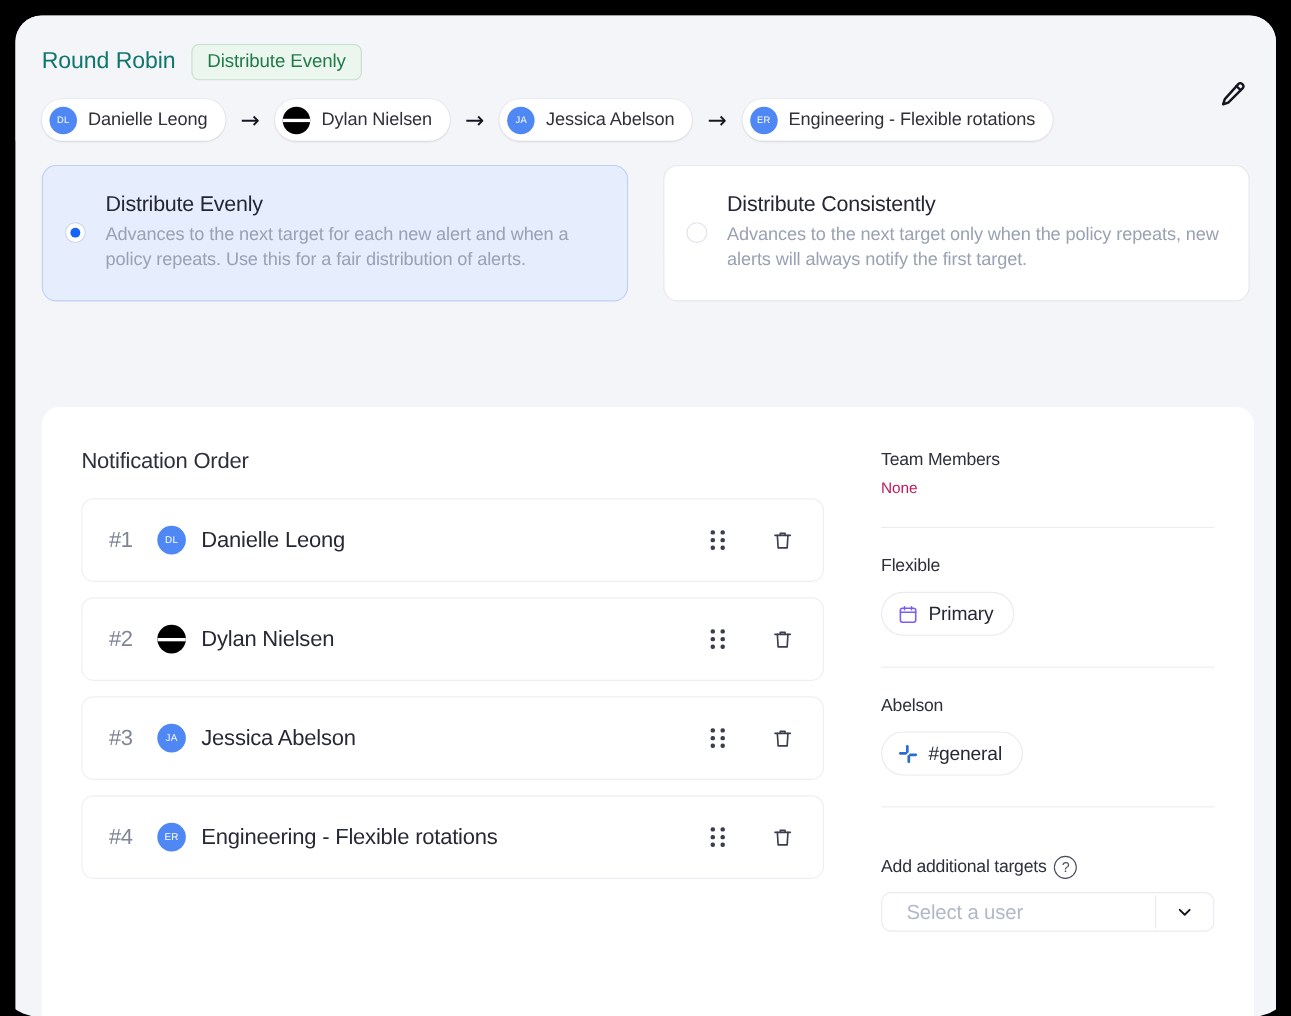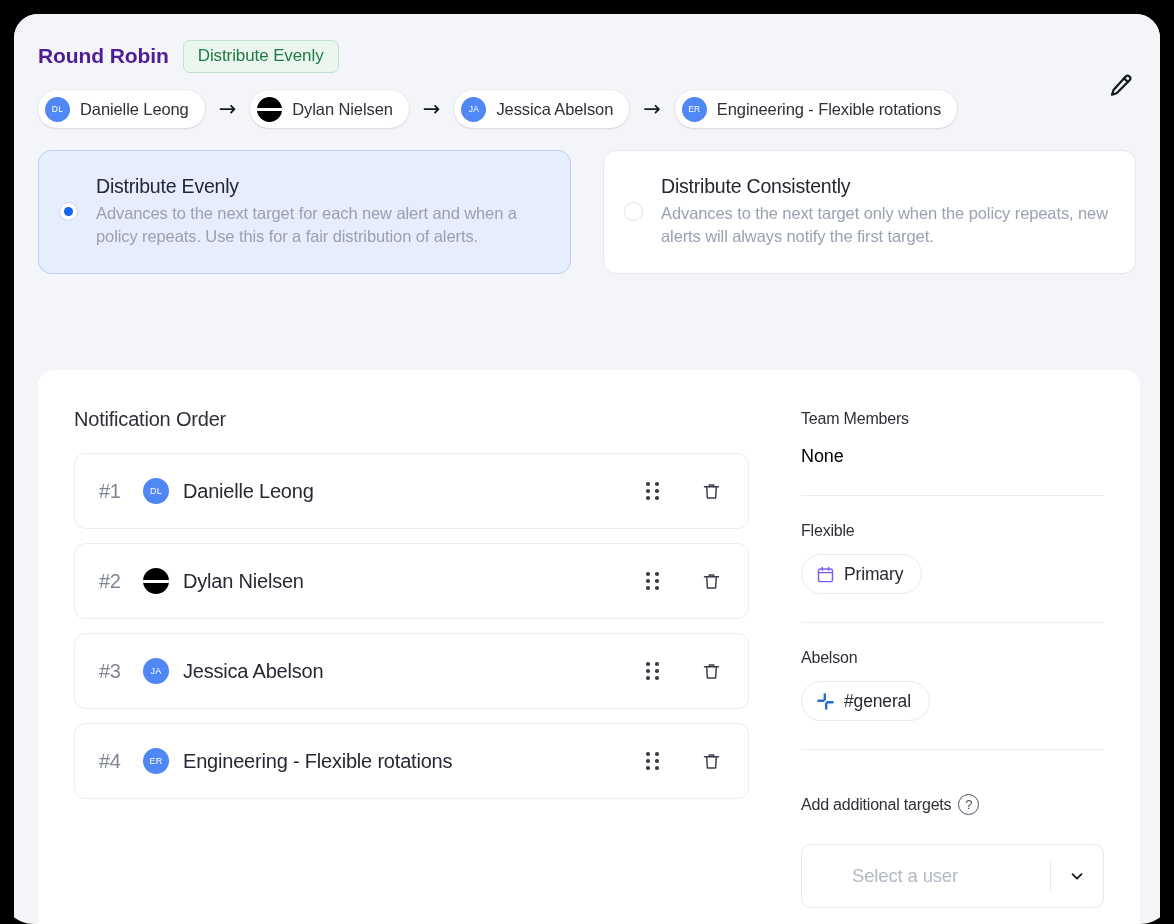--- a/index.html
+++ b/index.html
@@ -40,22 +40,22 @@
 
   .title-row {
     display: flex;
     align-items: center;
     gap: 14px;
     height: 36px;
   }
 
   #page-title {
     font-size: 21px;
-    color: #4c1d95;
-    font-weight: 700;
+    color: #0f766e;
+    font-weight: 400;
     letter-spacing: -0.1px;
     text-align: right;
   }
 
   #strategy-badge {
     display: inline-flex;
     align-items: center;
     height: 33px;
     padding: 0 14px;
     border: 1px solid #c3e0cc;
@@ -285,23 +285,23 @@
     flex: 0 0 303px;
     padding-top: 2px;
   }
 
   .meta-title {
     font-size: 16px;
     color: #2d2f3a;
     letter-spacing: -0.2px;
   }
   .meta-none {
-    font-size: 18px;
-    color: #000000;
-    margin-top: 18px;
+    font-size: 14px;
+    color: #be185d;
+    margin-top: 7px;
     letter-spacing: -0.1px;
   }
 
   .meta-divider {
     height: 1px;
     background: #ebedf1;
     margin: 28px 0 26px 0;
   }
 
   .pill {
@@ -337,27 +337,26 @@
 
   .meta-label-row {
     display: flex;
     align-items: center;
     margin-top: 44px;
   }
 
   #user-select {
     display: flex;
     align-items: center;
-    height: 64px;
-    margin-top: 29px;
+    height: 36px;
+    margin-top: 12px;
     border: 1px solid #e8eaee;
     border-radius: 9px;
     background: #ffffff;
     cursor: pointer;
-    padding-left: 28px;
   }
   #user-select .placeholder {
     flex: 1 1 auto;
     padding-left: 22px;
     font-size: 18.5px;
     color: #b3b8c6;
     letter-spacing: -0.15px;
   }
   #select-separator {
     width: 1px;

